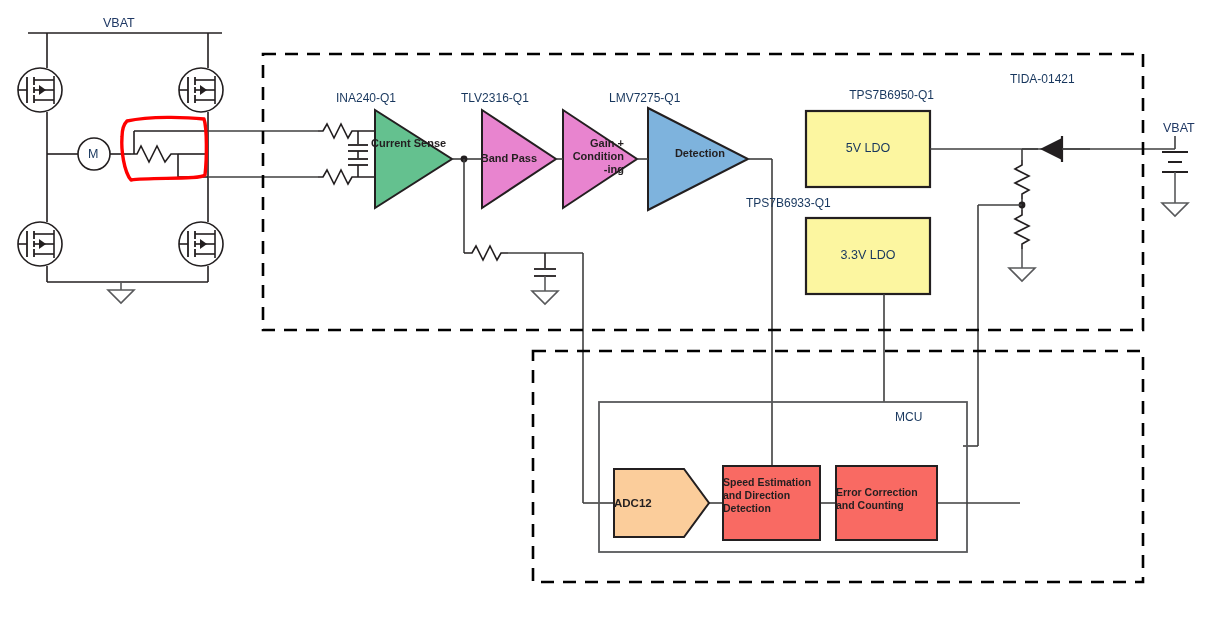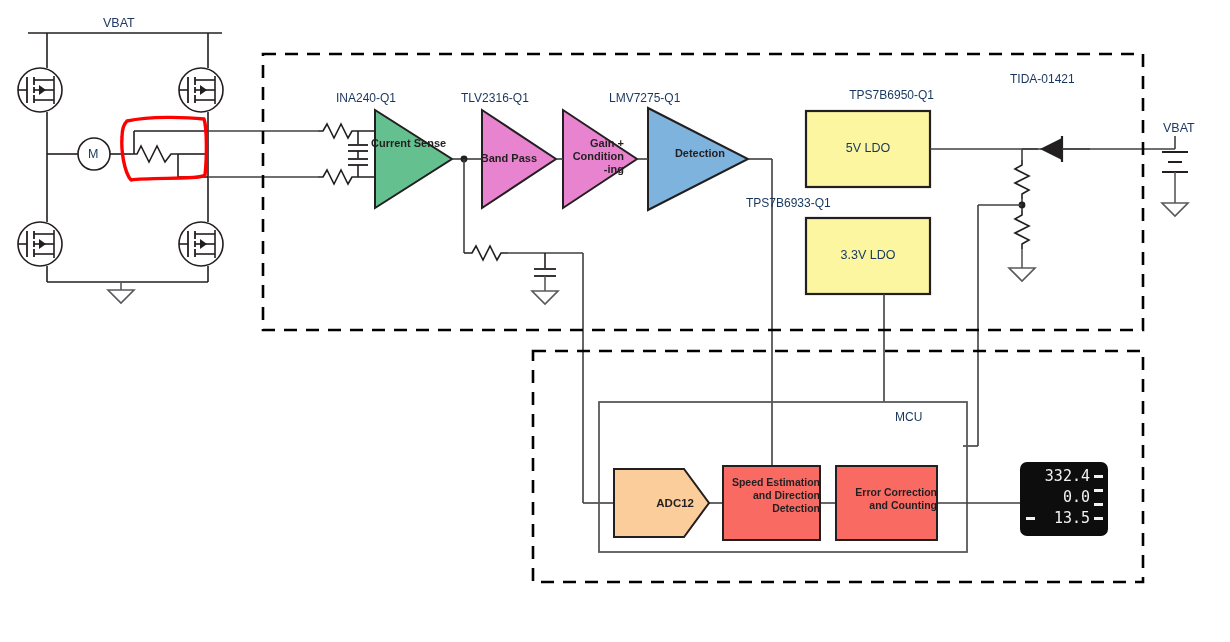--- a/index.html
+++ b/index.html
@@ -3,21 +3,21 @@
 <meta charset="utf-8">
 <style>
   html,body{margin:0;padding:0;background:#ffffff;}
   body{font-family:"Liberation Sans",sans-serif;}
   #canvas{position:relative;width:1230px;height:642px;background:#ffffff;overflow:hidden;}
   .lbl{position:absolute;color:#1f3864;font-size:12.5px;white-space:pre;line-height:1.18;text-align:center;}
   .blk-label{position:absolute;font-size:12px;color:#17365d;white-space:pre;text-align:left;line-height:1.2;}
   .svgl{position:absolute;left:0;top:0;width:1230px;height:642px;overflow:visible;pointer-events:none;}
   .tri-text{position:absolute;font-size:11px;color:#231f20;text-align:right;line-height:1.18;white-space:pre;font-weight:bold;}
   .box-text{position:absolute;font-size:12.5px;color:#17365d;text-align:center;line-height:1.2;white-space:pre;}
-  .red-text{position:absolute;font-size:10.5px;color:#231f20;text-align:right;line-height:1.25;white-space:pre;font-weight:bold;}
+  .red-text{position:absolute;font-size:10.5px;color:#231f20;text-align:left;line-height:1.25;white-space:pre;font-weight:bold;}
   .lcd{position:absolute;background:#0d0d0d;border-radius:7px;}
   .lcdnum{position:absolute;color:#f2f2f2;font-family:"DejaVu Sans Mono",monospace;font-size:15px;letter-spacing:0px;text-align:right;white-space:pre;}
   .lcddash{position:absolute;background:#f2f2f2;height:2.5px;width:9px;}
 </style>
 </head>
 <body>
 
 <div id="canvas">
 
   <svg class="svgl" viewBox="0 0 1230 642">
@@ -195,24 +195,14 @@
   <div class="blk-label" style="left:1010px;top:72px;width:120px;">TIDA-01421</div>
   <div class="blk-label" style="left:895px;top:410px;width:60px;">MCU</div>
 
   <div class="red-text" style="left:614px;top:496px;width:80px;color:#231f20;font-size:11.5px;">ADC12</div>
   <div class="red-text" style="left:723px;top:476px;width:97px;">Speed Estimation
 and Direction
 Detection</div>
   <div class="red-text" style="left:836px;top:486px;width:101px;">Error Correction
 and Counting</div>
 
-  <div class="lcd" style="left:1020px;top:462px;width:88px;height:74px;">
-    <div class="lcdnum" style="left:6px;top:5px;width:64px;">332.4</div>
-    <div class="lcdnum" style="left:6px;top:26px;width:64px;">0.0</div>
-    <div class="lcdnum" style="left:6px;top:47px;width:64px;">13.5</div>
-    <div class="lcddash" style="left:74px;top:13px;"></div>
-    <div class="lcddash" style="left:74px;top:27px;"></div>
-    <div class="lcddash" style="left:74px;top:41px;"></div>
-    <div class="lcddash" style="left:74px;top:55px;"></div>
-    <div class="lcddash" style="left:6px;top:55px;"></div>
-  </div>
 
 </div>
 
 </body></html>

